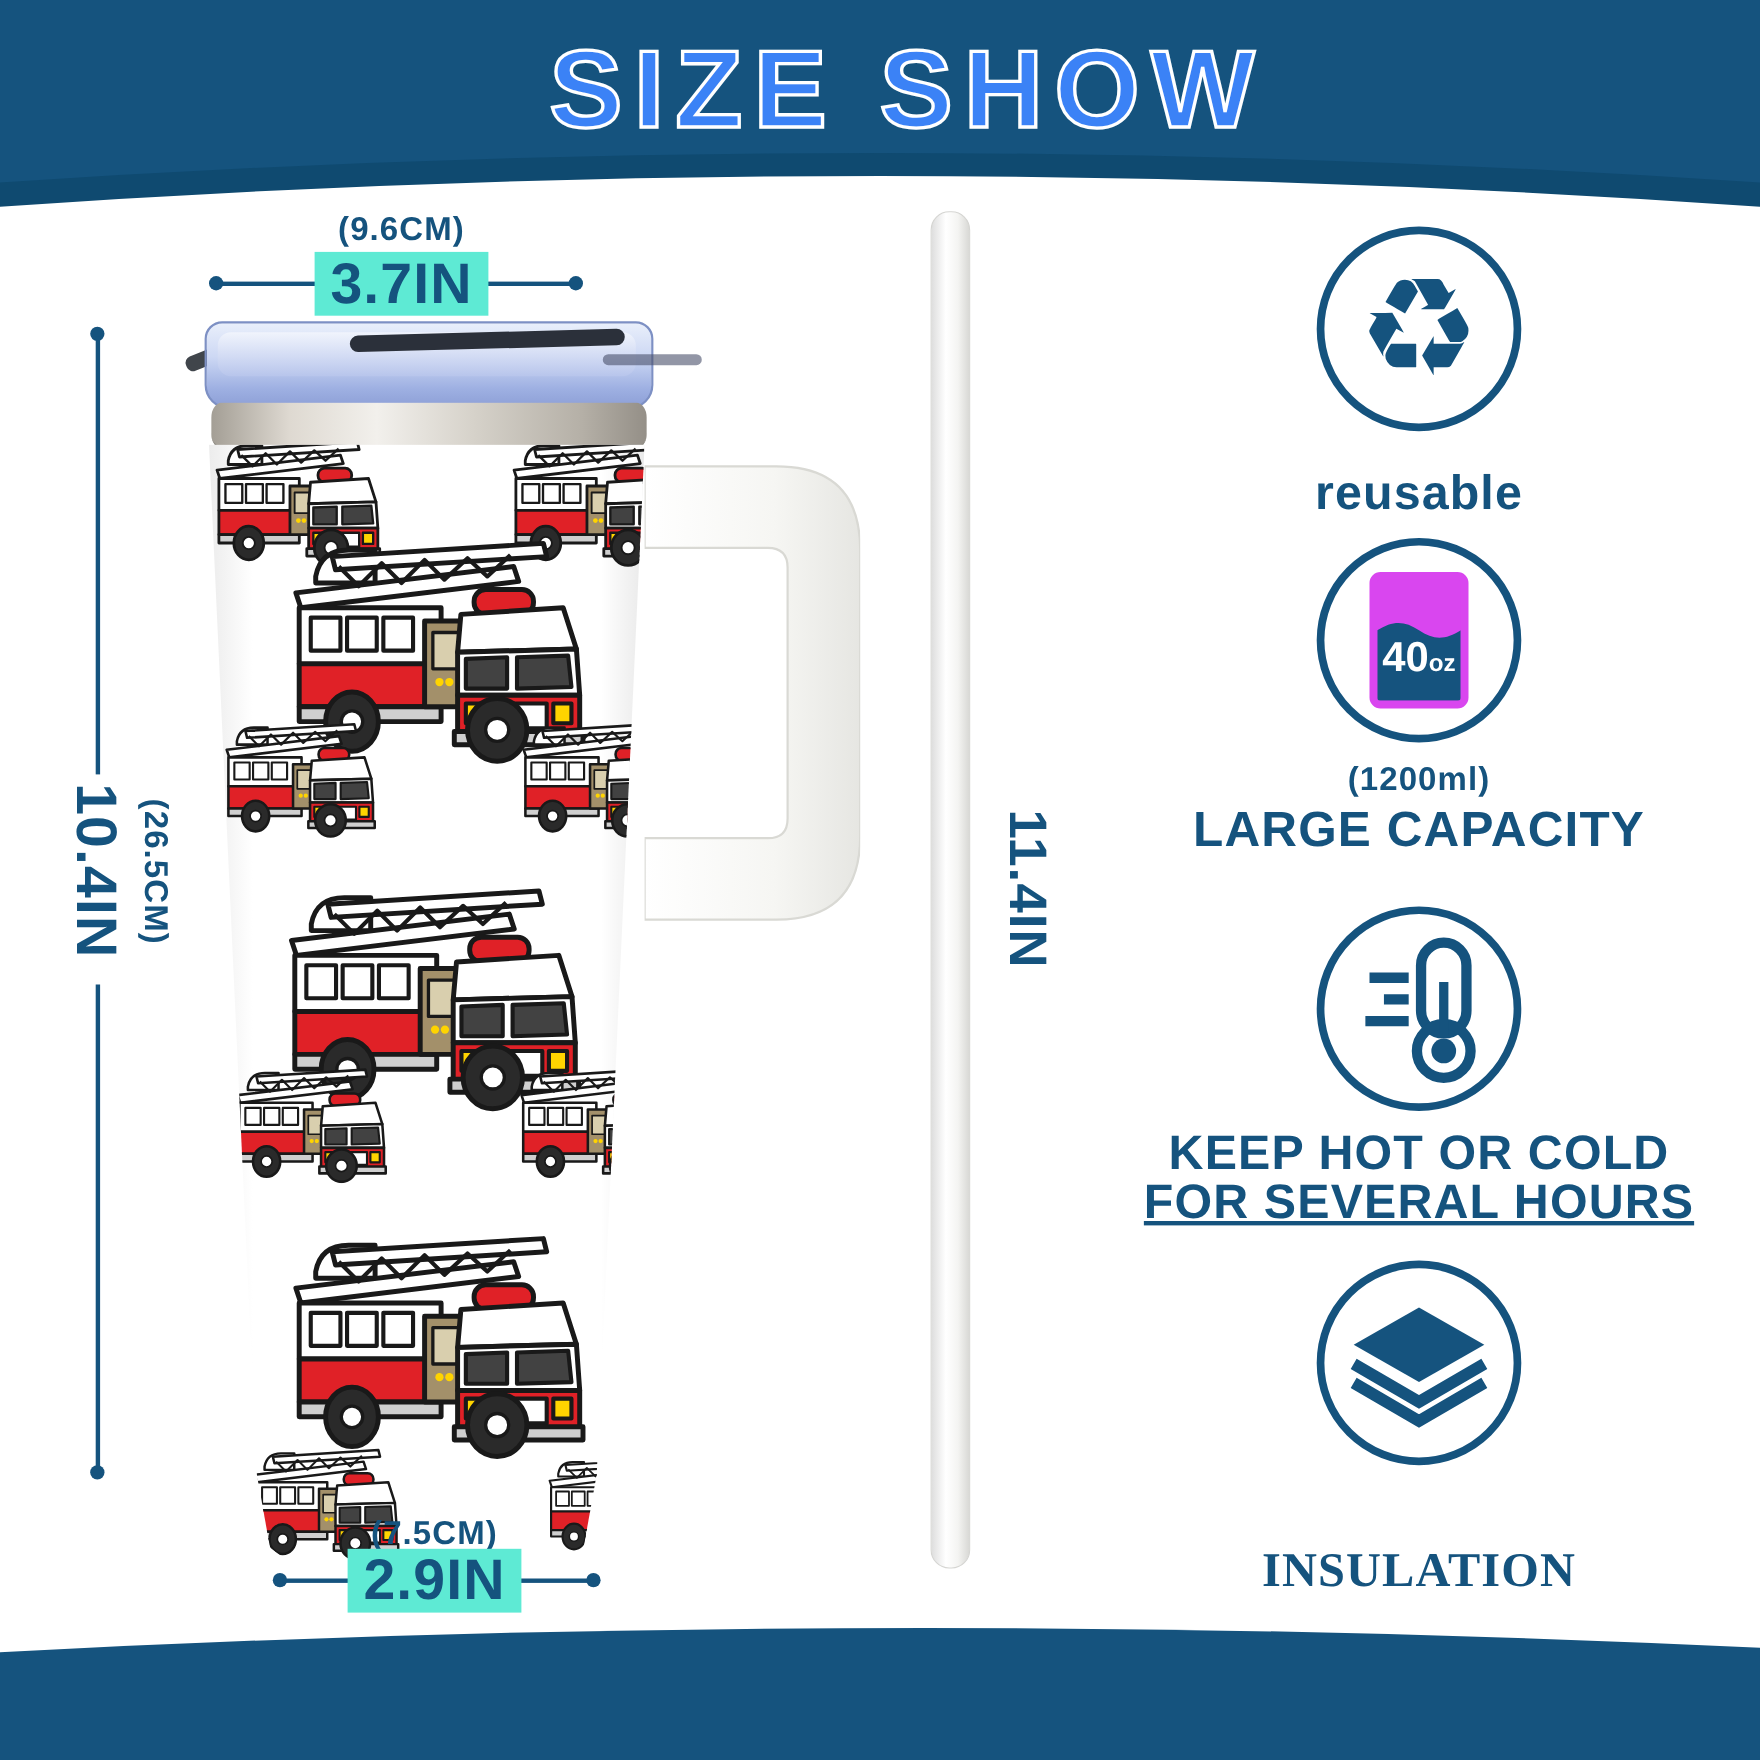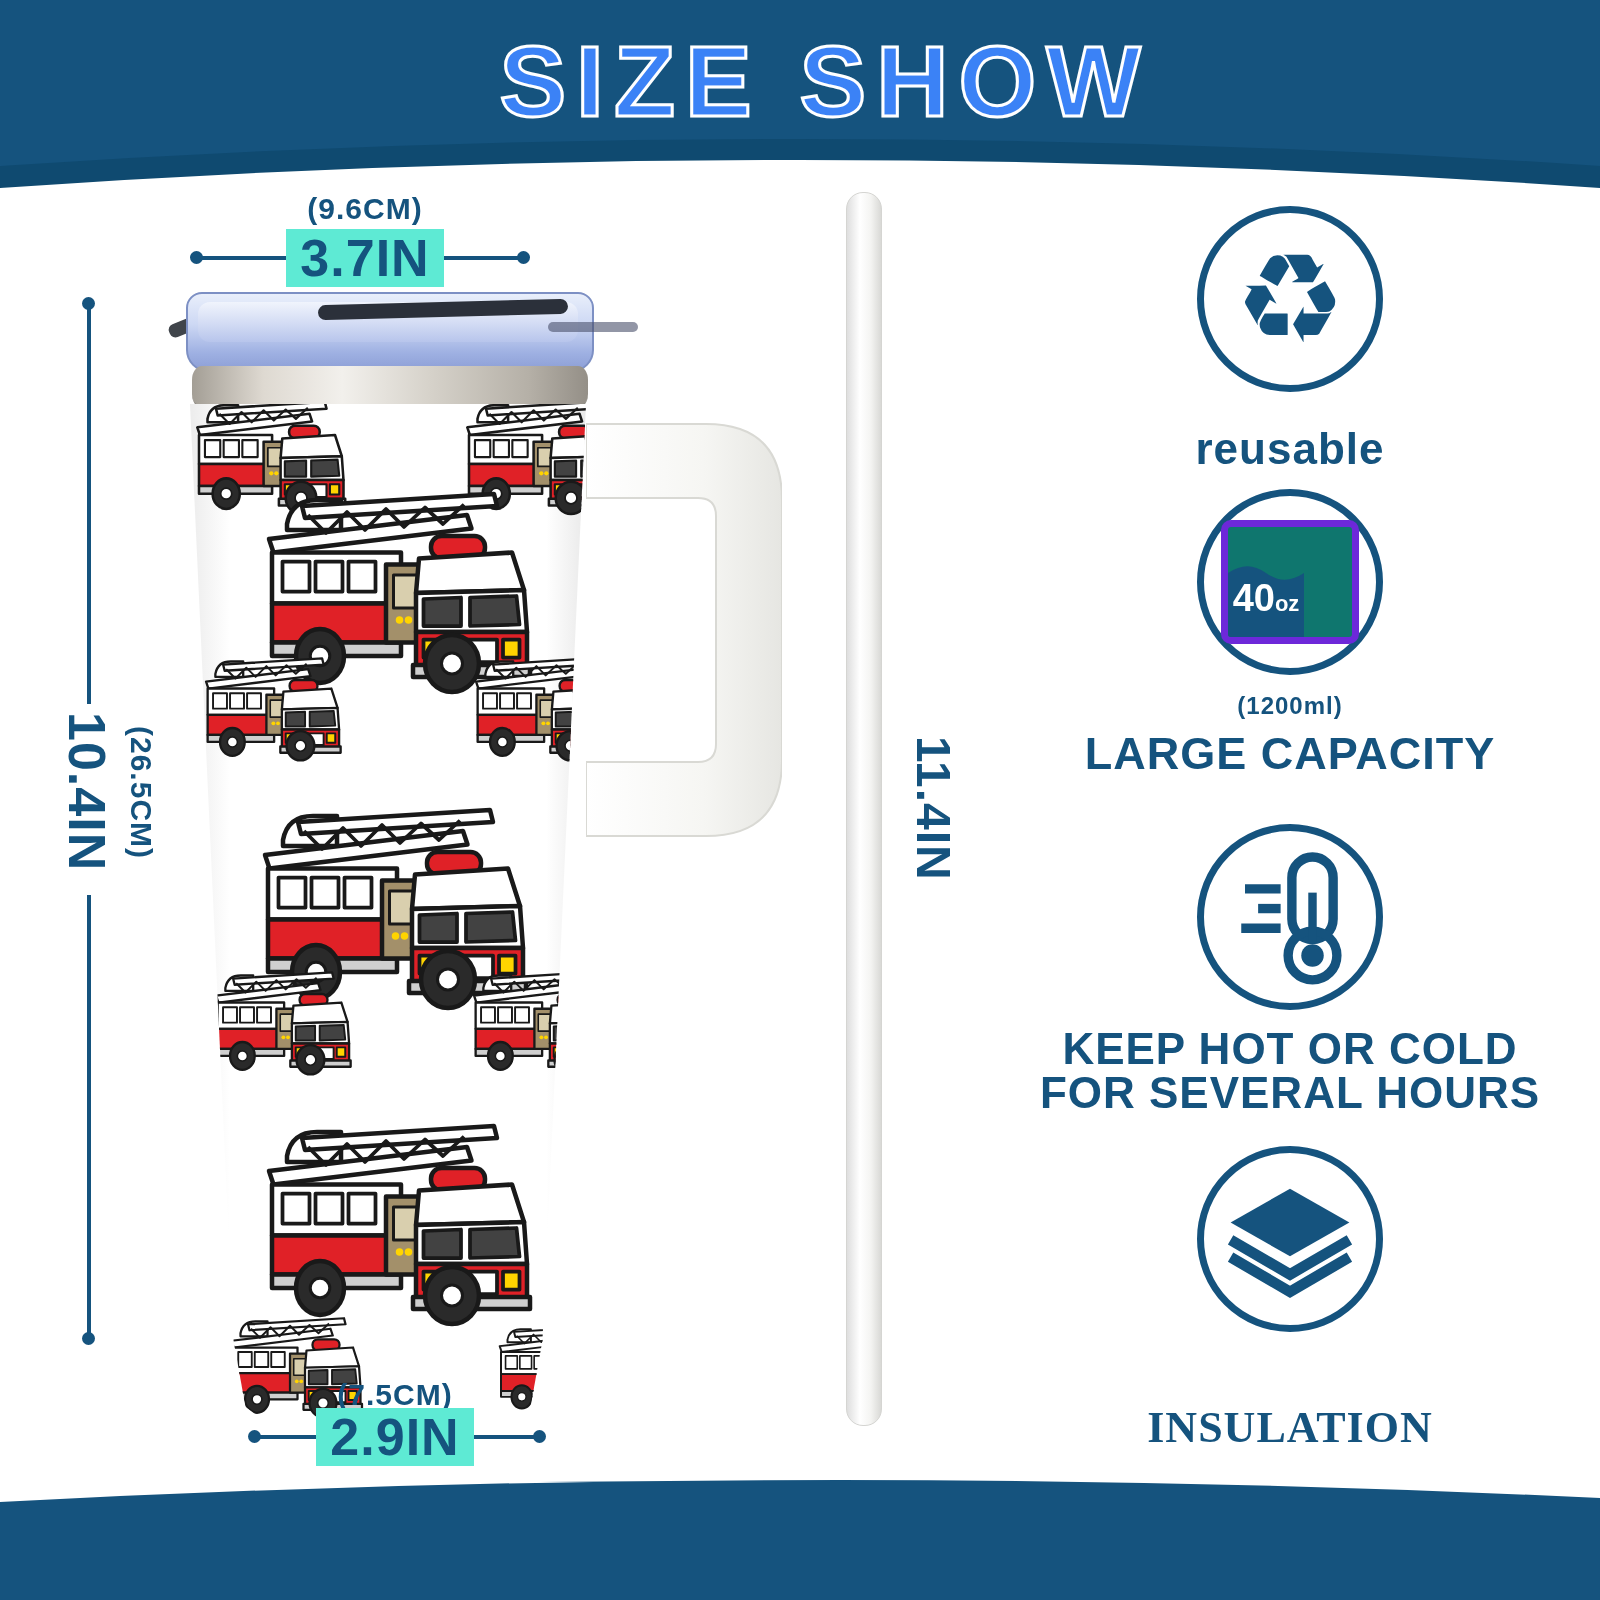--- a/index.html
+++ b/index.html
@@ -36,24 +36,24 @@
       clip-path:polygon(0% 0%,100% 0%,89% 92%,86% 98.5%,81% 100%,19% 100%,14% 98.5%,11% 92%);}
   .truck{position:absolute;}
   #handle-svg{left:586px;top:422px;}
   #straw{left:846px;top:192px;width:34px;height:1232px;border:1px solid #d5d5d2;border-radius:17px;
       background:linear-gradient(90deg,#dedede 0%,#ffffff 38%,#f4f4f2 70%,#d9d9d6 100%);}
   
   .feature-circle{width:172px;height:172px;border:7px solid #15537e;border-radius:50%;
       display:flex;align-items:center;justify-content:center;}
   .feature-label{left:1015px;width:550px;text-align:center;font-weight:bold;color:#15537e;}
   .f-big{font-size:45px;letter-spacing:1px;}
-  .f-small{font-size:24px;letter-spacing:1px;}
+  .f-small{font-size:30px;letter-spacing:1px;}
   .f-lower{font-size:44px;letter-spacing:1px;}
   #recycle-glyph{font-size:124px;color:#15537e;line-height:1;font-family:"DejaVu Sans",sans-serif;}
-  #cup{position:relative;width:76px;height:110px;border:7px solid #6d28d9;border-radius:10px;overflow:hidden;background:#0f766e;padding-left:48px;}
+  #cup{position:relative;width:76px;height:110px;border:7px solid #d946ef;border-radius:10px;overflow:hidden;background:#d946ef;}
   #cup-wave{position:absolute;left:0;bottom:0;width:76px;height:110px;}
   #cup-text{position:absolute;left:0;top:52px;width:76px;text-align:center;color:#ffffff;font-weight:bold;font-size:38px;line-height:1;}
   #cup-unit{font-size:22px;}
 </style>
 </head>
 <body>
 
 <div id="canvas">
 
   <svg width="0" height="0" style="position:absolute" aria-hidden="true">
@@ -202,21 +202,21 @@
         <line x1="36" y1="71" x2="60" y2="71"></line>
         <line x1="18" y1="92" x2="60" y2="92"></line>
         <rect x="72" y="16" width="44" height="88" rx="22"></rect>
         <circle cx="94" cy="121" r="26"></circle>
         <line x1="94" y1="54" x2="94" y2="108" stroke-width="9"></line>
       </g>
       <circle cx="94" cy="121" r="12" fill="#15537e"></circle>
     </svg>
   </div>
   <div class="abs feature-label f-lower" style="top:1024px;">KEEP HOT OR COLD</div>
-  <div class="abs feature-label f-lower" style="top:1068px;">FOR SEVERAL HOURS</div>
+  <div class="abs feature-label f-lower" style="top:1068px;text-decoration:underline;">FOR SEVERAL HOURS</div>
 
   <div class="abs feature-circle" style="left:1197px;top:1146px;">
     <svg width="132" height="124" viewBox="0 0 160 150">
       <polygon points="80,14 152,55 80,96 8,55" fill="#15537e"></polygon>
       <polyline points="8,76 80,118 152,76" fill="none" stroke="#15537e" stroke-width="13"></polyline>
       <polyline points="8,97 80,139 152,97" fill="none" stroke="#15537e" stroke-width="13"></polyline>
     </svg>
   </div>
   <div class="abs feature-label f-lower" style="top:1402px;font-family:Liberation Serif, serif;">INSULATION</div>
 

